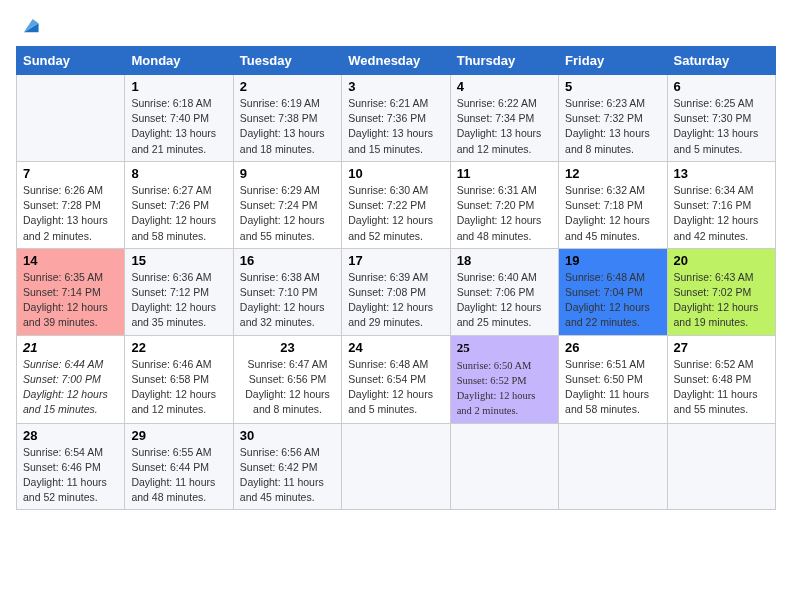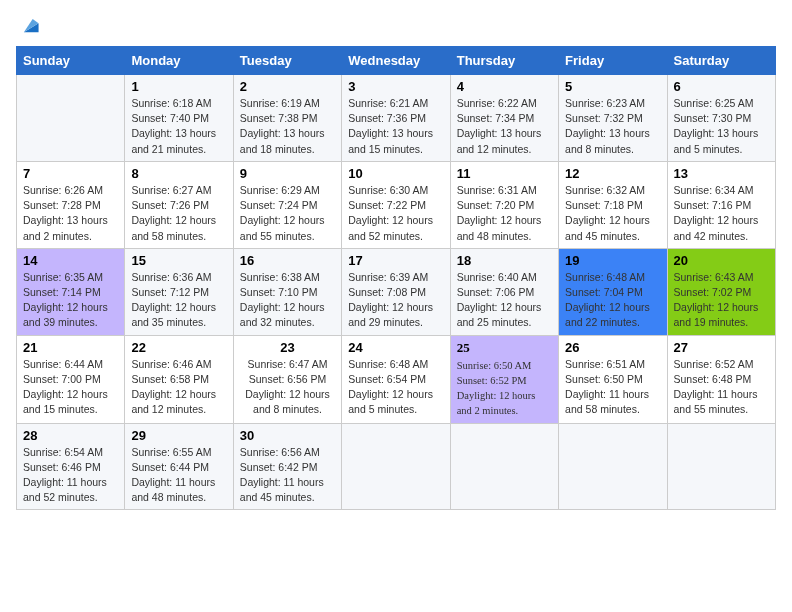--- a/index.html
+++ b/index.html
@@ -179,21 +179,21 @@
         <td style="background-color: rgb(255, 255, 255); margin-top: 13px;">
           <span class="day-number">12</span>
           <div class="day-info"><span>Sunrise: 6:32 AM</span><br><span>Sunset: 7:18 PM</span><br><span>Daylight: 12 hours</span><br><span>and 45 minutes.</span></div>
         </td>
         <td style="background-color: rgb(255, 255, 255);">
           <span class="day-number">13</span>
           <div class="day-info"><span>Sunrise: 6:34 AM</span><br><span>Sunset: 7:16 PM</span><br><span>Daylight: 12 hours</span><br><span>and 42 minutes.</span></div>
         </td>
       </tr>
       <tr>
-        <td style="background-color: #c4b5fd;">
+        <td style="background-color: #fca5a5;">
           <span class="day-number">14</span>
           <div class="day-info"><span>Sunrise: 6:35 AM</span><br><span>Sunset: 7:14 PM</span><br><span>Daylight: 12 hours</span><br><span>and 39 minutes.</span></div>
         </td>
         <td style="background-color: rgb(245, 247, 250);">
           <span class="day-number">15</span>
           <div class="day-info"><span>Sunrise: 6:36 AM</span><br><span>Sunset: 7:12 PM</span><br><span>Daylight: 12 hours</span><br><span>and 35 minutes.</span></div>
         </td>
         <td style="background-color: rgb(245, 247, 250);">
           <span class="day-number">16</span>
           <div class="day-info"><span>Sunrise: 6:38 AM</span><br><span>Sunset: 7:10 PM</span><br><span>Daylight: 12 hours</span><br><span>and 32 minutes.</span></div>
@@ -203,27 +203,27 @@
           <div class="day-info"><span>Sunrise: 6:39 AM</span><br><span>Sunset: 7:08 PM</span><br><span>Daylight: 12 hours</span><br><span>and 29 minutes.</span></div>
         </td>
         <td style="background-color: rgb(245, 247, 250);">
           <span class="day-number">18</span>
           <div class="day-info"><span>Sunrise: 6:40 AM</span><br><span>Sunset: 7:06 PM</span><br><span>Daylight: 12 hours</span><br><span>and 25 minutes.</span></div>
         </td>
         <td style="background-color: #3b82f6;">
           <span class="day-number">19</span>
           <div class="day-info"><span>Sunrise: 6:48 AM</span><br><span>Sunset: 7:04 PM</span><br><span>Daylight: 12 hours</span><br><span>and 22 minutes.</span></div>
         </td>
-        <td style="background-color: #84cc16; margin-left: 16px;">
+        <td style="background-color: #bef264; margin-left: 16px;">
           <span class="day-number">20</span>
           <div class="day-info"><span>Sunrise: 6:43 AM</span><br><span>Sunset: 7:02 PM</span><br><span>Daylight: 12 hours</span><br><span>and 19 minutes.</span></div>
         </td>
       </tr>
       <tr>
-        <td style="background-color: rgb(255, 255, 255);">
+        <td style="background-color: rgb(255, 255, 255); font-style: italic;">
           <span class="day-number">21</span>
           <div class="day-info"><span>Sunrise: 6:44 AM</span><br><span>Sunset: 7:00 PM</span><br><span>Daylight: 12 hours</span><br><span>and 15 minutes.</span></div>
         </td>
         <td style="background-color: rgb(255, 255, 255);">
           <span class="day-number">22</span>
           <div class="day-info"><span>Sunrise: 6:46 AM</span><br><span>Sunset: 6:58 PM</span><br><span>Daylight: 12 hours</span><br><span>and 12 minutes.</span></div>
         </td>
         <td style="background-color: rgb(255, 255, 255); text-align: center;">
           <span class="day-number">23</span>
           <div class="day-info"><span>Sunrise: 6:47 AM</span><br><span>Sunset: 6:56 PM</span><br><span>Daylight: 12 hours</span><br><span>and 8 minutes.</span></div>

